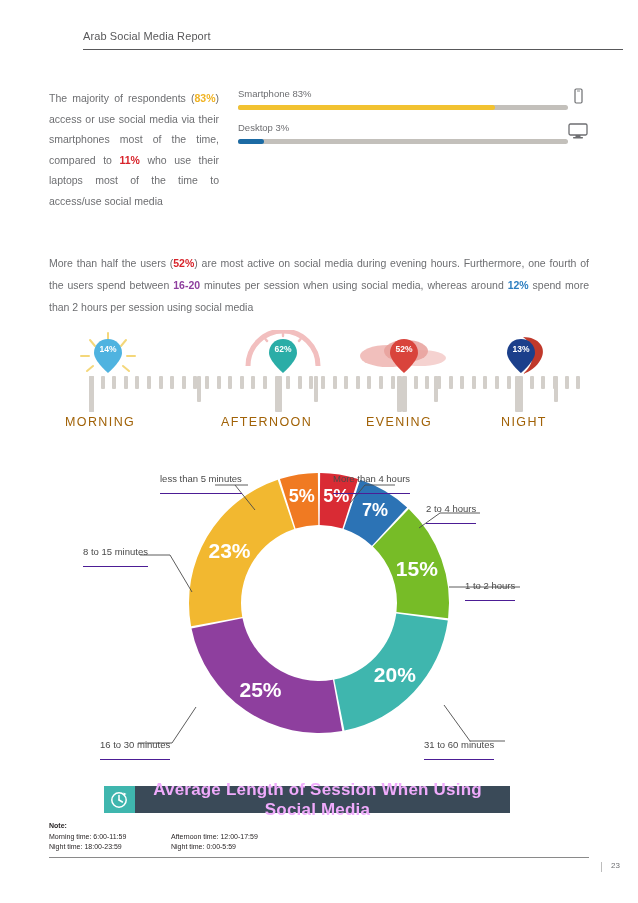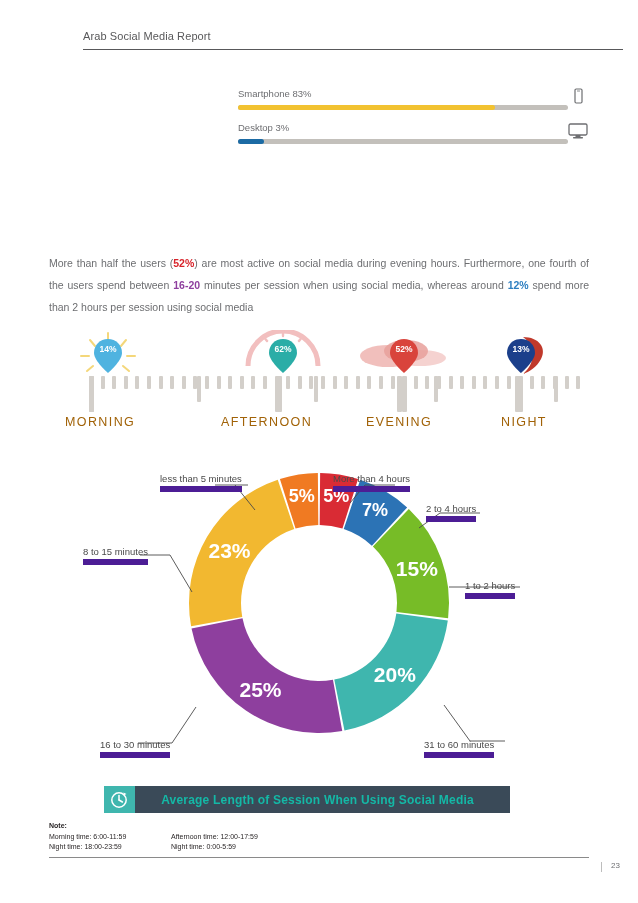--- a/index.html
+++ b/index.html
@@ -38,28 +38,28 @@
   .tick{position:absolute;width:4px;background:#d3cfca;top:0;height:13px;border-radius:1px;}
   .tick.major{height:36px;width:5px;}
   .tod-name{position:absolute;top:89px;font-size:12.5px;letter-spacing:1.4px;color:#a16207;}
   .pin{position:absolute;width:32px;height:40px;}
   .pin-txt{position:absolute;width:32px;text-align:center;top:8px;
      font-size:8.5px;font-weight:bold;color:#ffffff;}
 
   
   .donut-wrap{position:absolute;left:0;top:455px;width:638px;height:320px;}
   .lead{position:absolute;font-size:9.5px;color:#4a4a4a;white-space:nowrap;}
-  .lead u{text-decoration:none;border-bottom:6px solid #4c1d95;padding-bottom:2px;}
+  .lead u{text-decoration:none;border-bottom:1px solid #4c1d95;padding-bottom:9px;}
 
   
   .capbar{position:absolute;left:104px;top:786px;width:406px;height:27px;
      background:#3a4a58;display:flex;align-items:center;}
   .cap-ico{width:31px;height:27px;background:#3fb6ae;display:flex;
      align-items:center;justify-content:center;flex:0 0 auto;}
-  .cap-txt{flex:1;text-align:center;color:#14b8a6;font-size:12px;font-weight:bold;
+  .cap-txt{flex:1;text-align:center;color:#f0abfc;font-size:17px;font-weight:bold;
      letter-spacing:.2px;padding-right:10px;}
 
   
   .note{position:absolute;left:49px;top:821px;font-size:7px;line-height:10.5px;color:#231f20;}
   .note b{font-size:7px;}
   .note-grid{display:flex;}
   .note-col{width:122px;}
 
   
   .foot-rule{position:absolute;left:49px;top:857px;width:540px;height:1px;background:#8a8a8a;}
@@ -69,20 +69,23 @@
 </head>
 <body>
 
 <div class="page">
 
   <div class="hdr">
     <div class="hdr-title">Arab Social Media Report</div>
     <div class="hdr-rule"></div>
   </div>
 
+  <div class="intro">
+    <span>The majority of respondents (</span><span class="amber">83%</span><span>) access or use social media via their smartphones most of the time, compared to </span><span class="red">11%</span><span> who use their laptops most of the time to access/use social media</span>
+  </div>
 
   <div class="devices">
 
     <div class="dev-row">
       <div class="dev-label">Smartphone 83%</div>
       <div class="dev-track">
         <div class="dev-fill" id="f0" style="width: 78%; background: rgb(242, 194, 48);"></div>
       </div>
       <div class="dev-icon">
         <svg width="24" height="22" viewBox="0 0 24 22">

